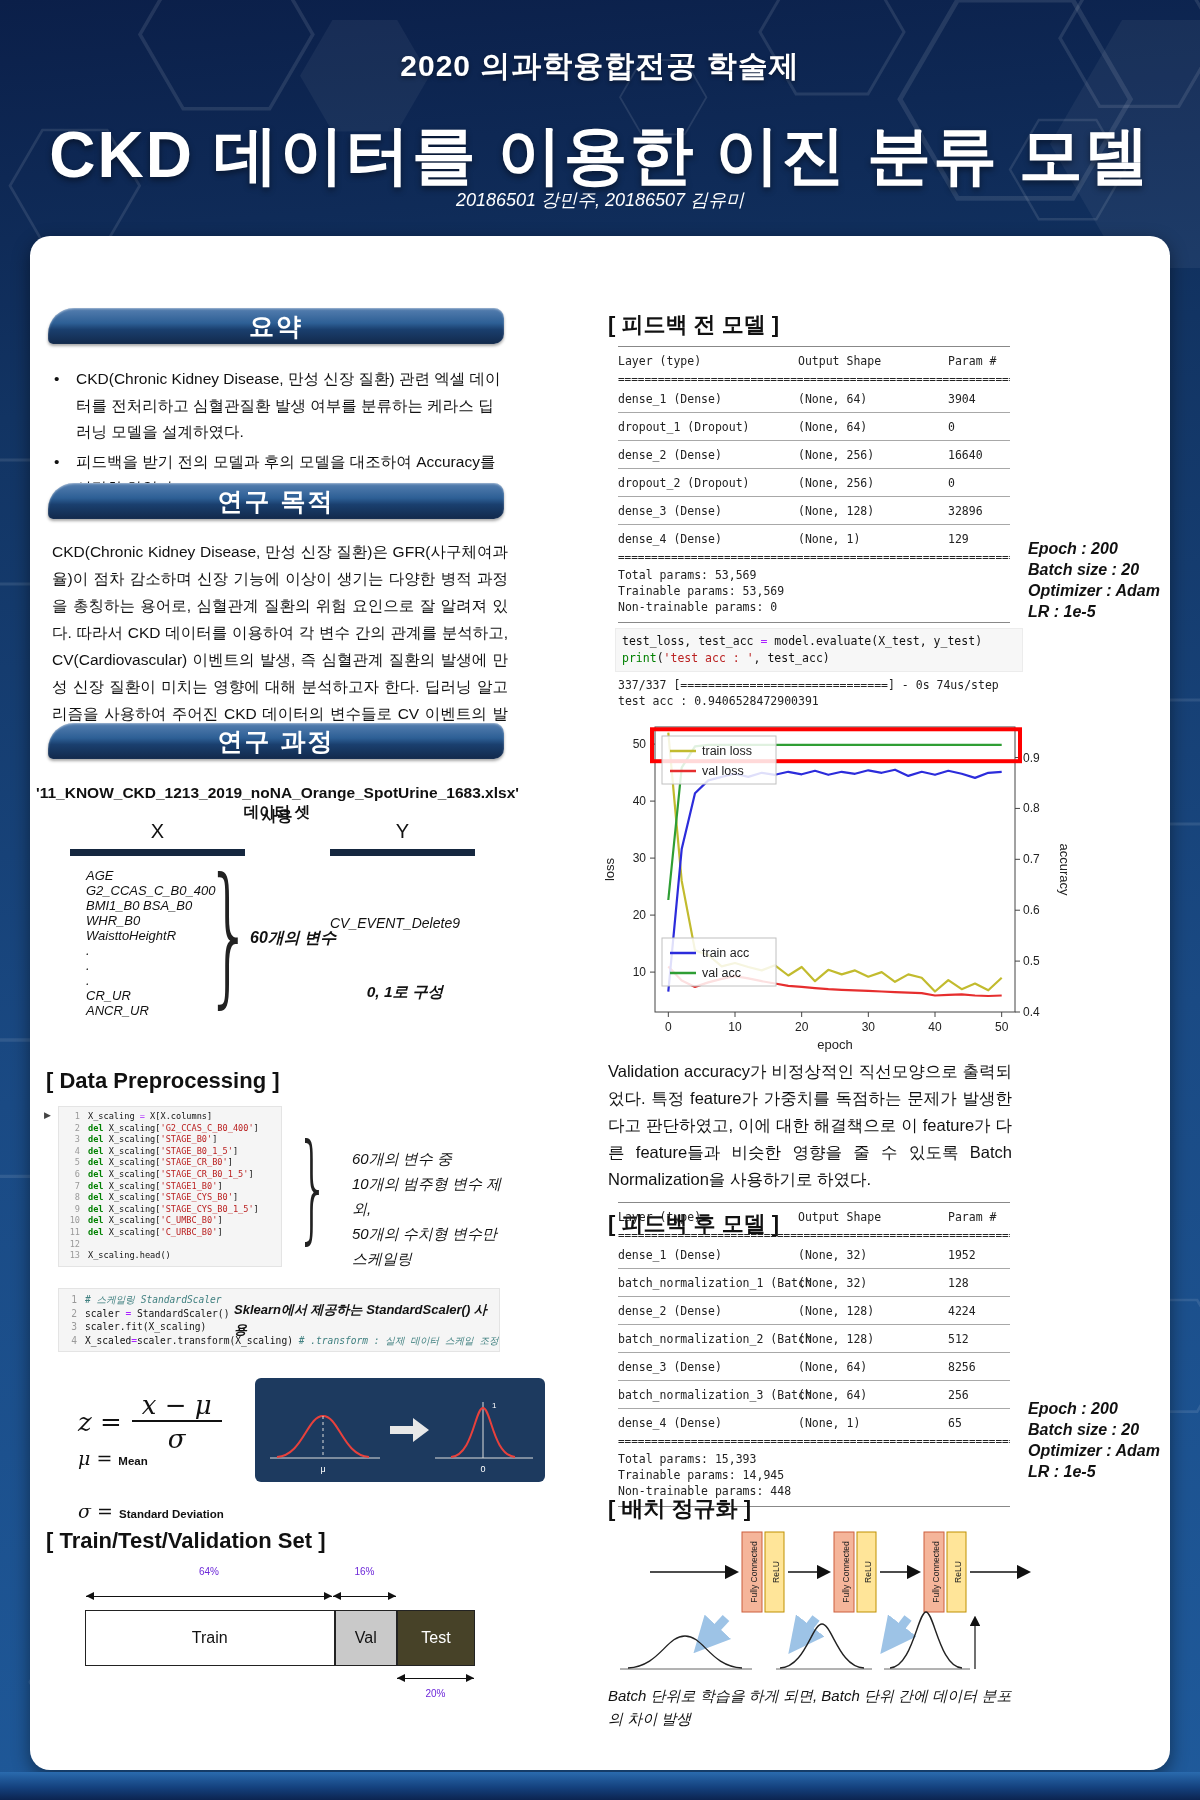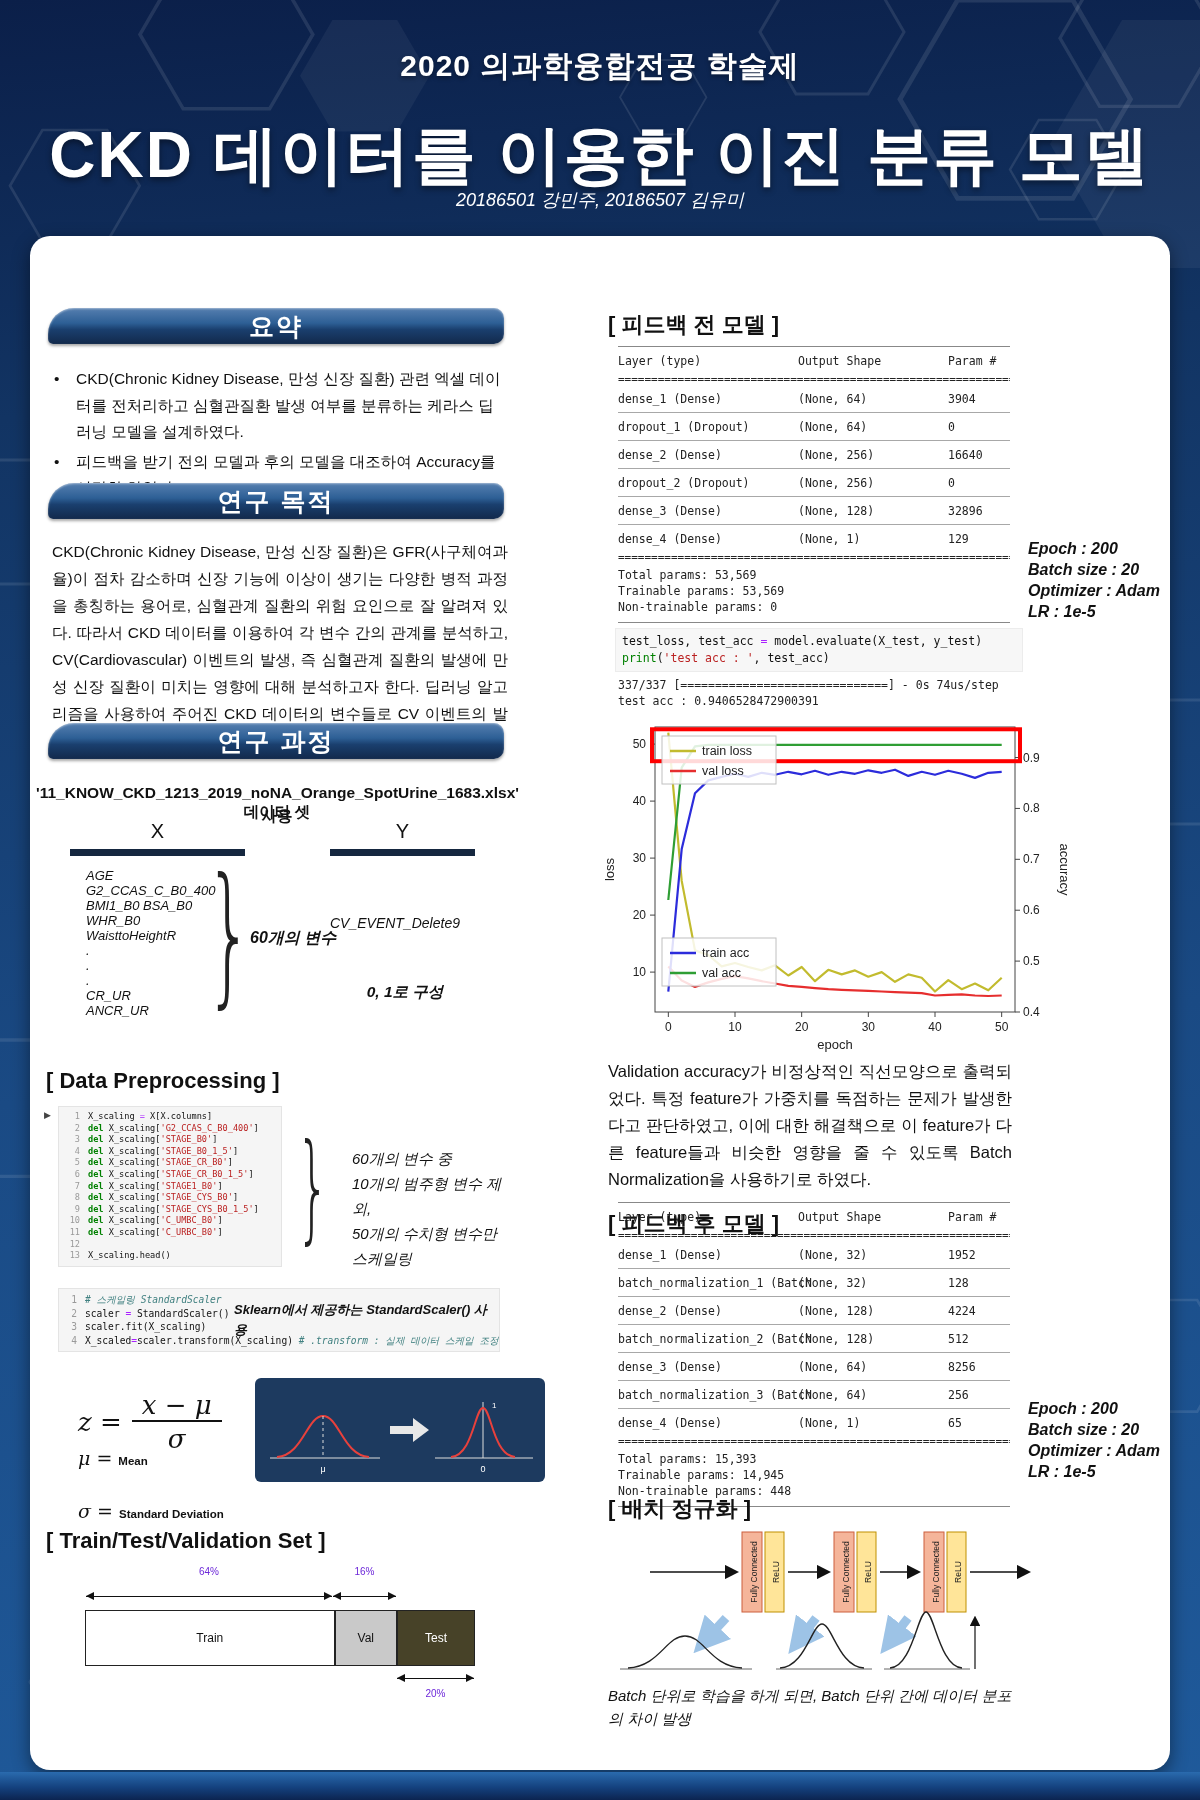--- a/index.html
+++ b/index.html
@@ -60,21 +60,21 @@
   .hyper{font-size:16px;font-weight:600;font-style:italic;color:#111;line-height:21px;}
   
   .frml{font-family:"DejaVu Serif",serif;font-style:italic;font-size:26px;color:#111;display:flex;align-items:center;}
   .frac{display:inline-block;text-align:center;margin-left:10px;vertical-align:middle;}
   .frac .num{display:block;border-bottom:2px solid #111;padding:0 10px 0;}
   .frac .den{display:block;padding-top:2px;}
   .greekline{font-family:"DejaVu Serif",serif;font-style:italic;font-size:19px;color:#111;}
   .greekline .sm{font-family:"Liberation Sans",sans-serif;font-style:normal;font-size:11.5px;font-weight:bold;}
   
   .segrow{display:flex;height:56px;}
-  .seg{border:1.5px solid #222;display:flex;align-items:center;justify-content:center;font-size:12px;color:#111;box-sizing:border-box;}
+  .seg{border:1.5px solid #222;display:flex;align-items:center;justify-content:center;font-size:16px;color:#111;box-sizing:border-box;}
   .seg.test{color:#fff;}
   .pct{font-size:10px;font-weight:400;color:#6d28d9;text-align:center;}
   .harrow{height:0;border-top:1.6px solid #111;}
   .harrow::before,.harrow::after{content:'';position:absolute;top:-5.5px;width:0;height:0;border-top:4.5px solid transparent;border-bottom:4.5px solid transparent;}
   .harrow::before{left:0;border-right:8px solid #111;}
   .harrow::after{right:0;border-left:8px solid #111;}
   .caption{font-size:15px;line-height:23px;color:#111;font-style:italic;}
   .analysis{font-size:16.5px;line-height:27px;color:#111;text-align:justify;}
 </style>
 </head>

